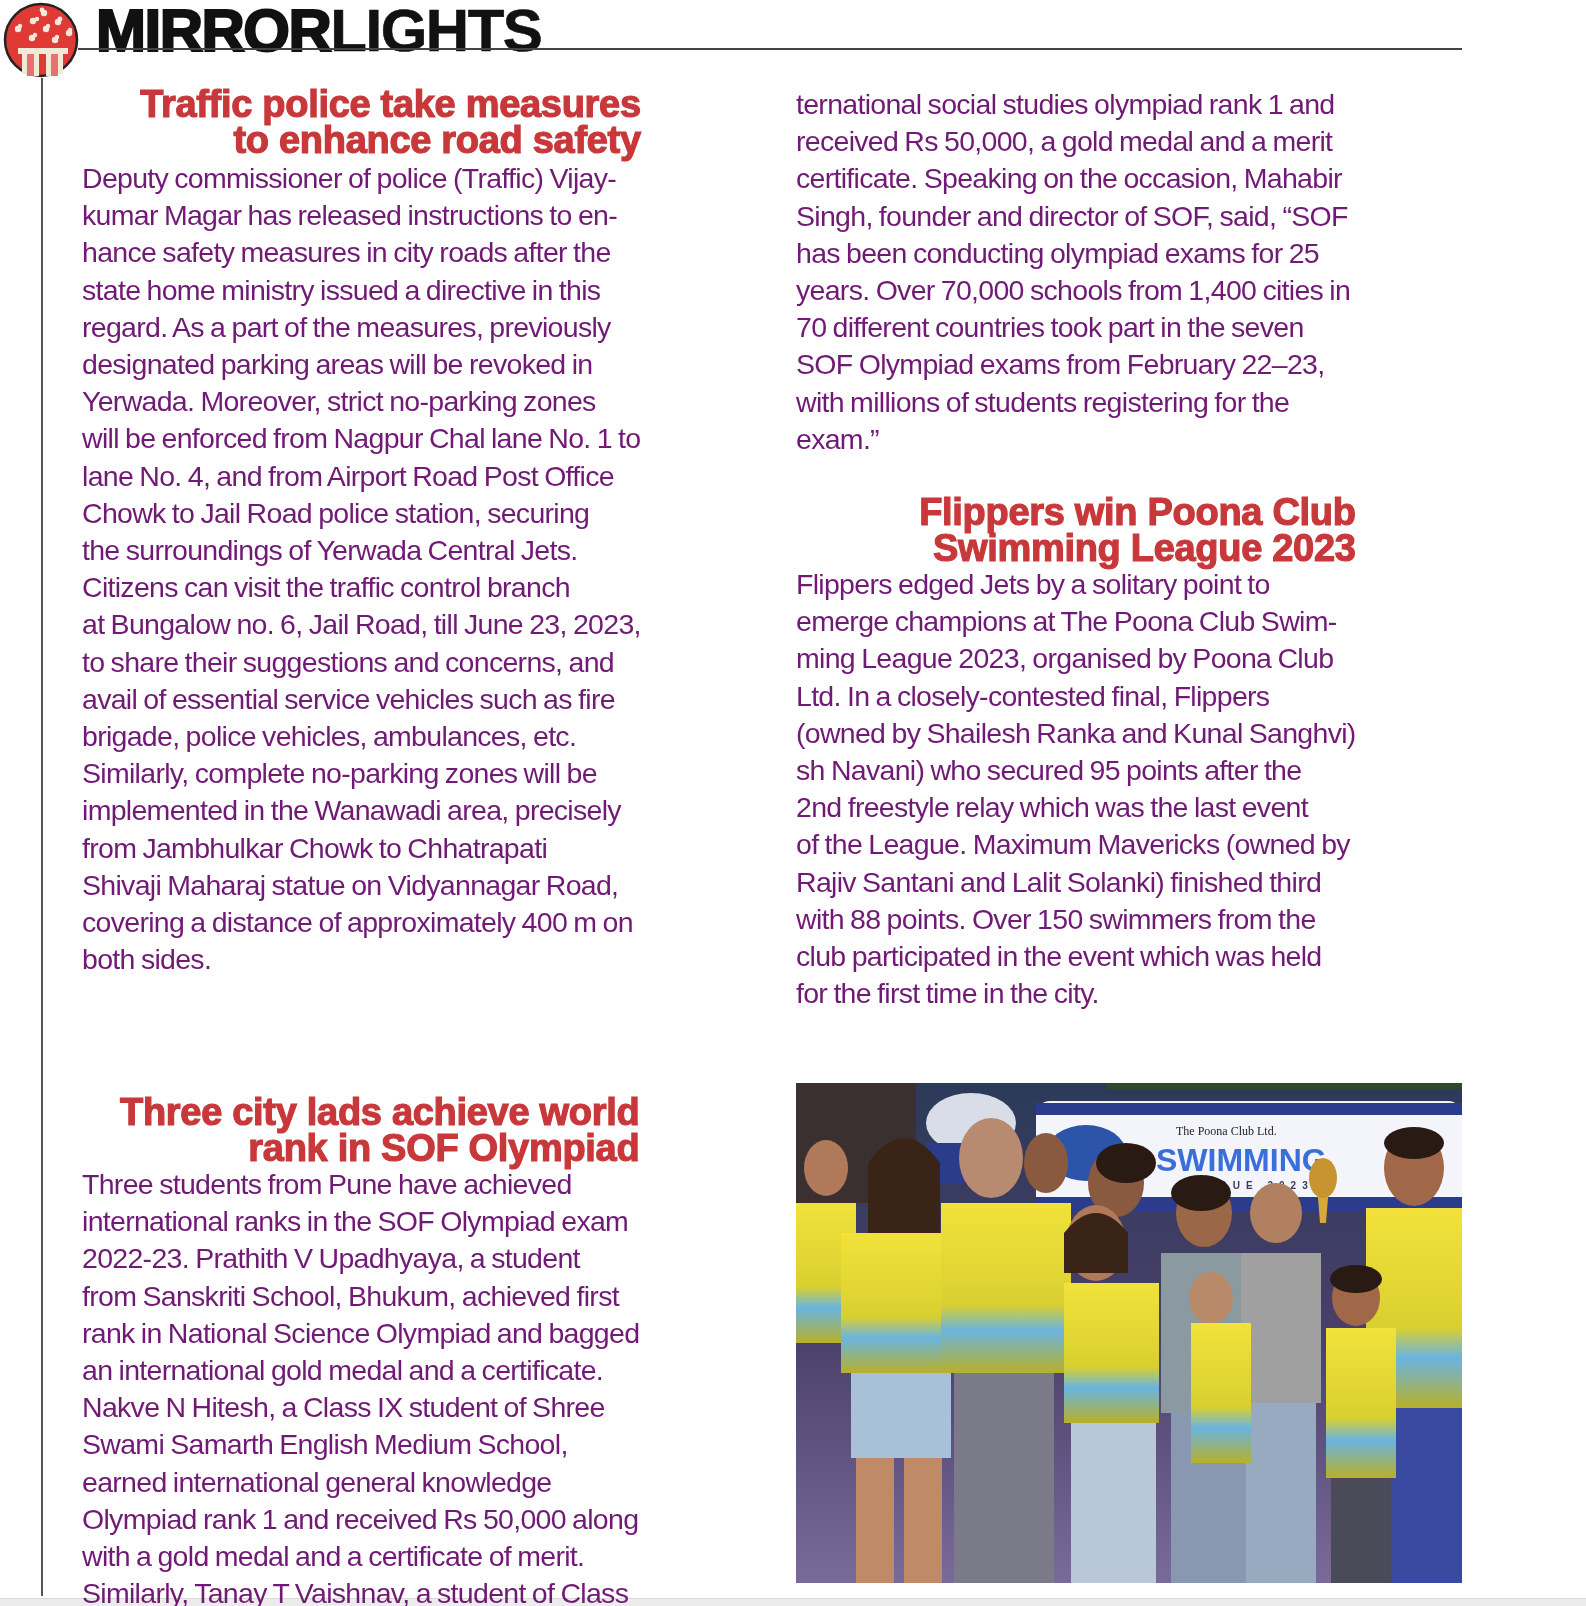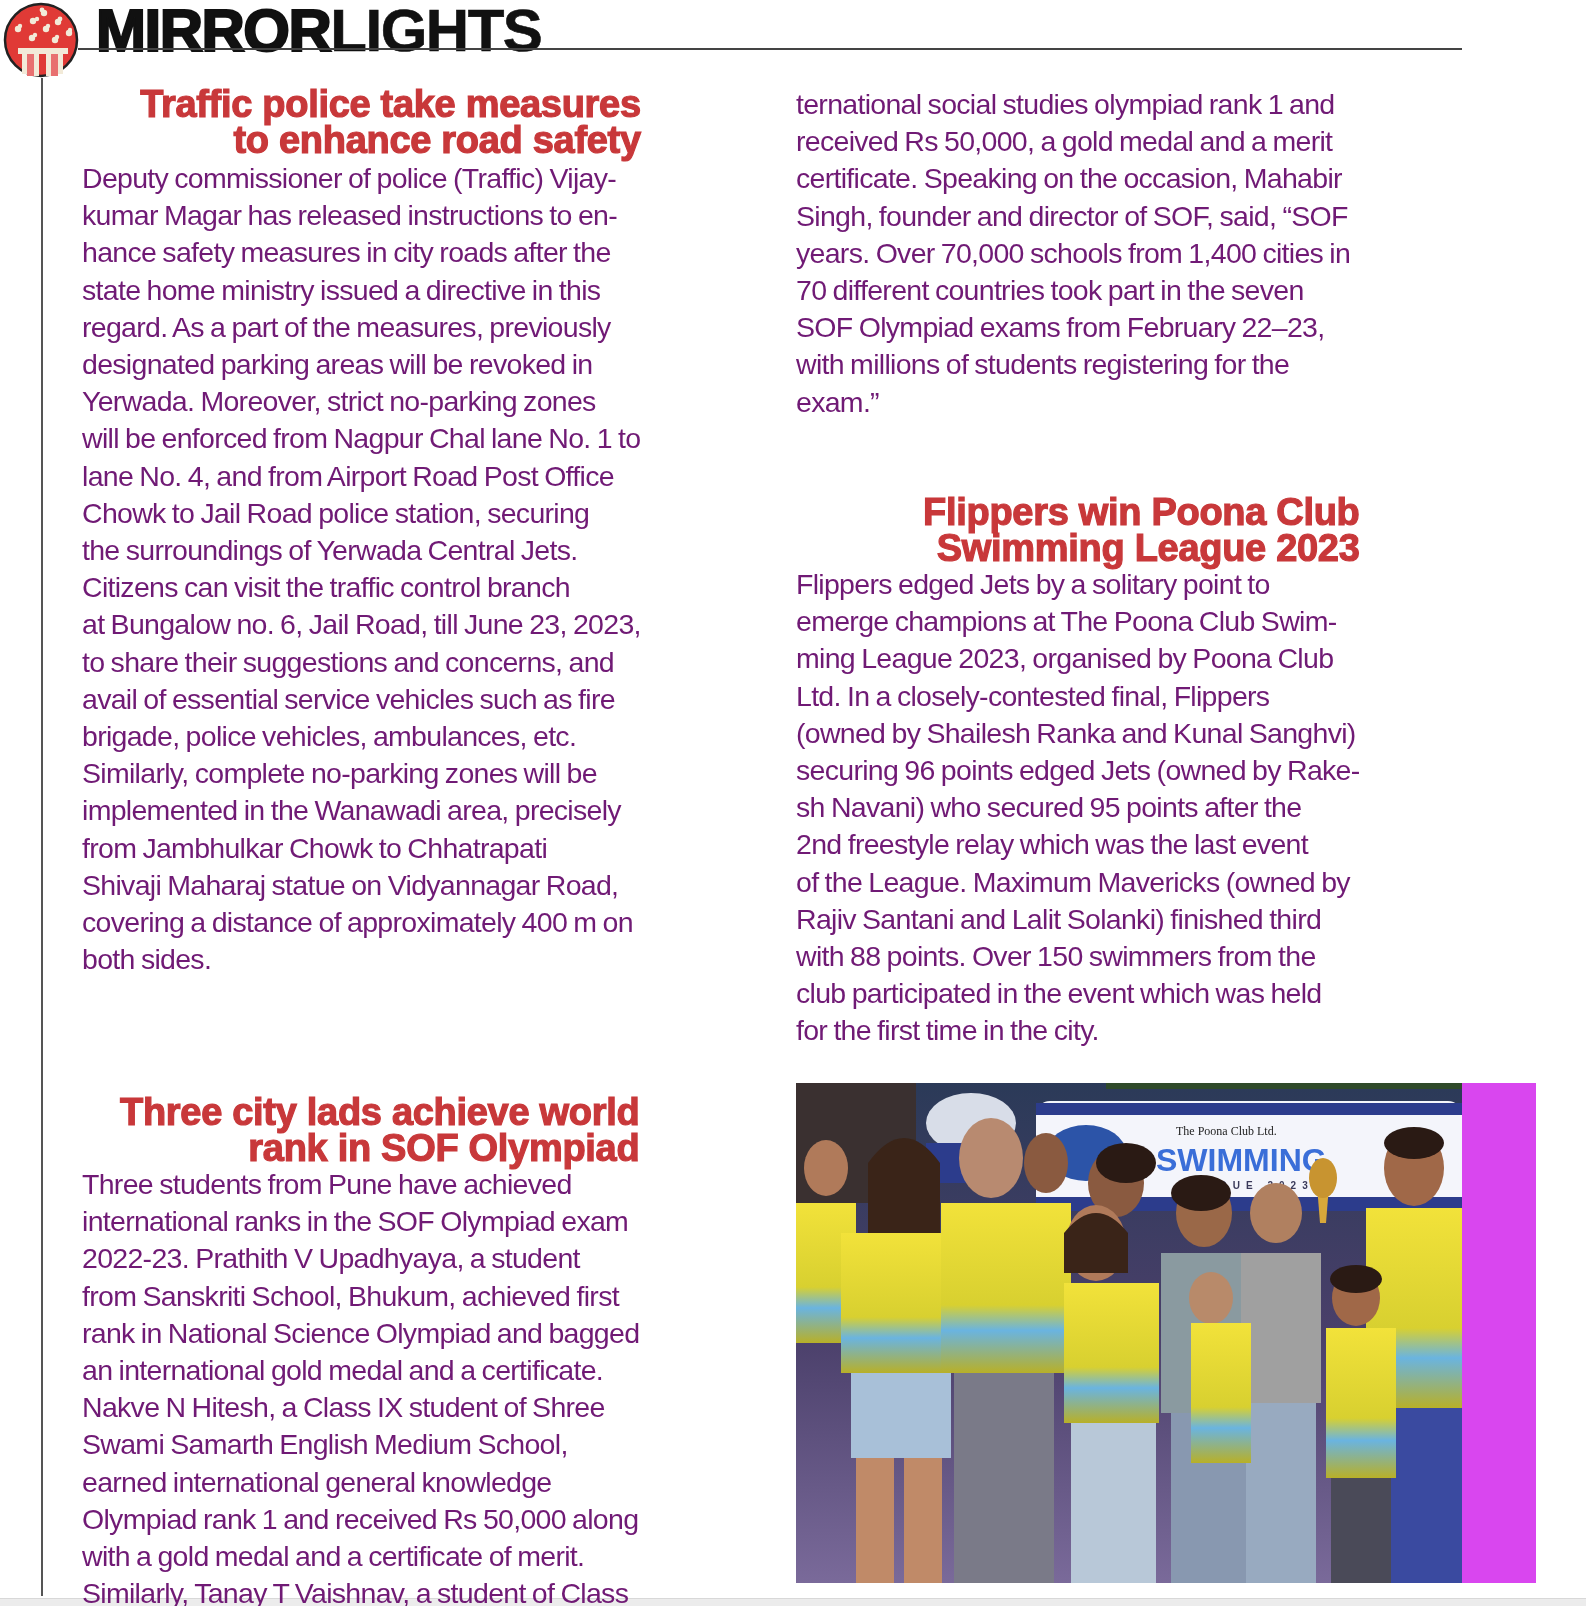--- a/index.html
+++ b/index.html
@@ -25,21 +25,21 @@
     .body-text { font-family: "Liberation Sans Narrow", "Liberation Sans", sans-serif; font-size: 28.5px; line-height: 37.2px; color: #701a75; letter-spacing: -0.7px; word-spacing: -1px; }
     .body-text .line { display: block; white-space: nowrap; }
 
     .article { position: absolute; }
     .a1 { left: 0; top: 0; }
     .a1 .headline { margin-bottom: 2px; }
     .a2 { left: 0; top: 1008px; }
     .a3-cont { left: 0; top: 0; }
     .a4 { left: 0; top: 408px; }
 
-    .photo { position: absolute; left: 0; top: 997px; width: 740px; height: 500px; overflow: hidden; background: #d946ef; }
+    .photo { position: absolute; left: 0; top: 997px; width: 666px; height: 500px; overflow: hidden; background: #d946ef; }
   </style>
 </head>
 <body>
 
 <div class="page-bottom-bar"></div>
 
 <div class="logo">
   <svg width="78" height="76" viewBox="0 0 78 76">
     <circle cx="39" cy="38" r="36" fill="#e03a36" stroke="#222" stroke-width="2.5"></circle>
     <g fill="#f2ead8">
@@ -131,40 +131,40 @@
   </div>
 </div>
 
 <div class="col col-right">
   <div class="article a3-cont">
     <div class="body-text" id="a1cont">
         <span class="line">ternational social studies olympiad rank 1 and</span>
         <span class="line">received Rs 50,000, a gold medal and a merit</span>
         <span class="line">certificate. Speaking on the occasion, Mahabir</span>
         <span class="line">Singh, founder and director of SOF, said, “SOF</span>
+        <span class="line">has been conducting olympiad exams for 25</span>
         <span class="line">years. Over 70,000 schools from 1,400 cities in</span>
         <span class="line">70 different countries took part in the seven</span>
         <span class="line">SOF Olympiad exams from February 22–23,</span>
         <span class="line">with millions of students registering for the</span>
         <span class="line">exam.”</span>
       </div>
   </div>
 
   <div class="article a4">
     <h2 class="headline">
       <span class="line" style="display:block">Flippers win Poona Club</span>
       <span class="line" style="display:block">Swimming League 2023</span>
     </h2>
     <div class="body-text" id="a2body">
         <span class="line">Flippers edged Jets by a solitary point to</span>
         <span class="line">emerge champions at The Poona Club Swim-</span>
         <span class="line">ming League 2023, organised by Poona Club</span>
         <span class="line">Ltd. In a closely-contested final, Flippers</span>
         <span class="line">(owned by Shailesh Ranka and Kunal Sanghvi)</span>
-        <span class="line">securing 96 points edged Jets (owned by Rake-</span>
         <span class="line">sh Navani) who secured 95 points after the</span>
         <span class="line">2nd freestyle relay which was the last event</span>
         <span class="line">of the League. Maximum Mavericks (owned by</span>
         <span class="line">Rajiv Santani and Lalit Solanki) finished third</span>
         <span class="line">with 88 points. Over 150 swimmers from the</span>
         <span class="line">club participated in the event which was held</span>
         <span class="line">for the first time in the city.</span>
       </div>
   </div>
 

